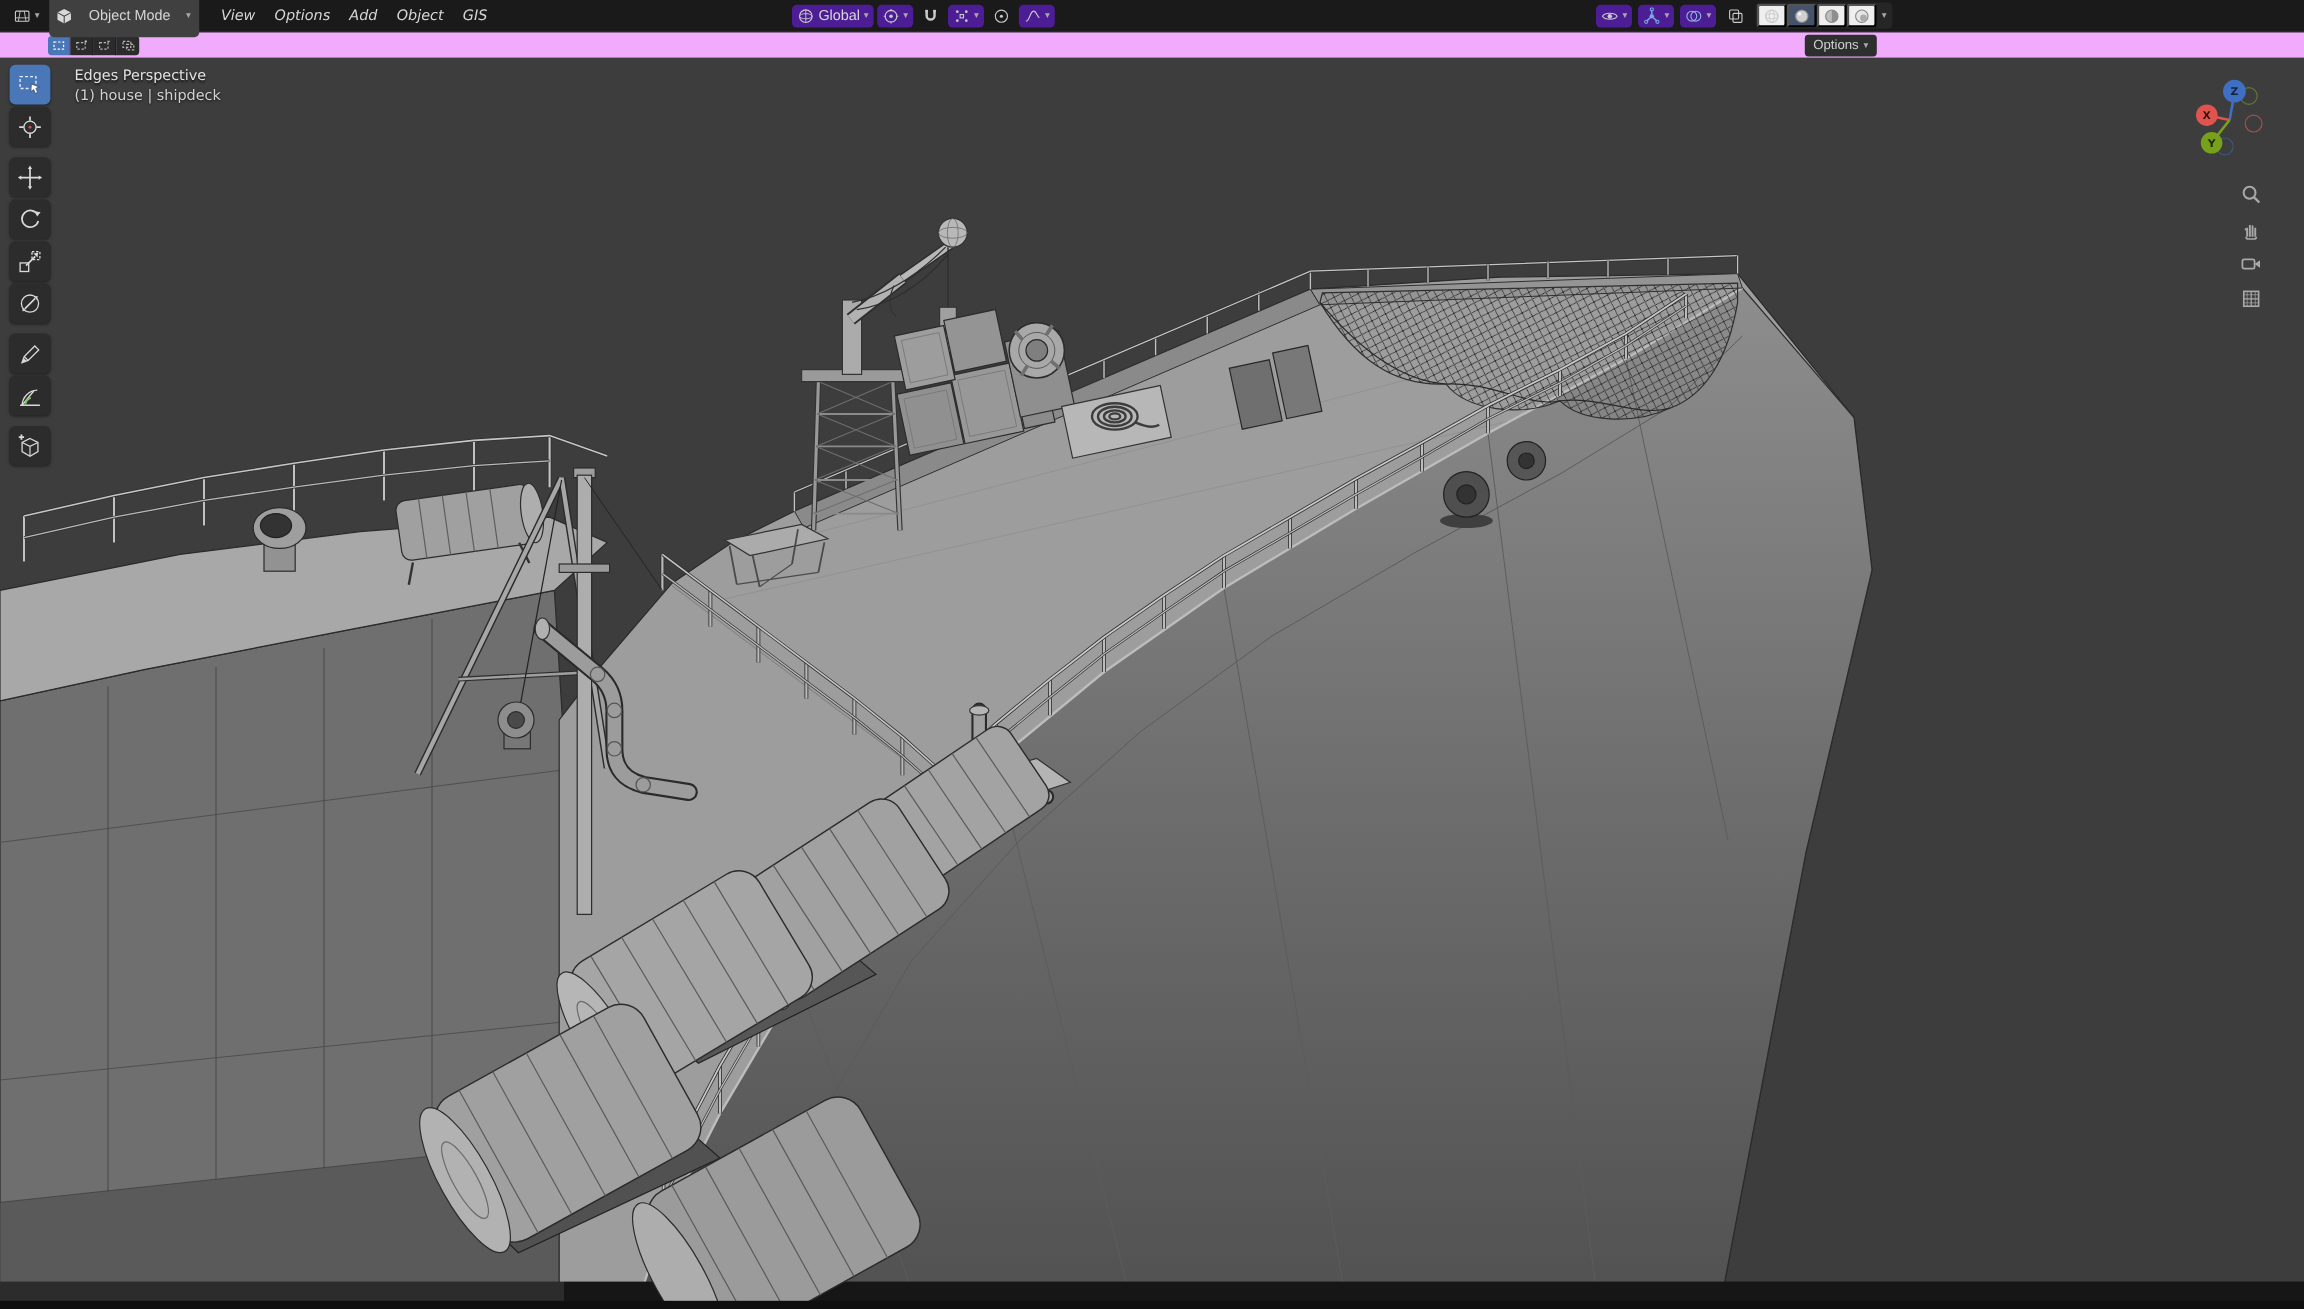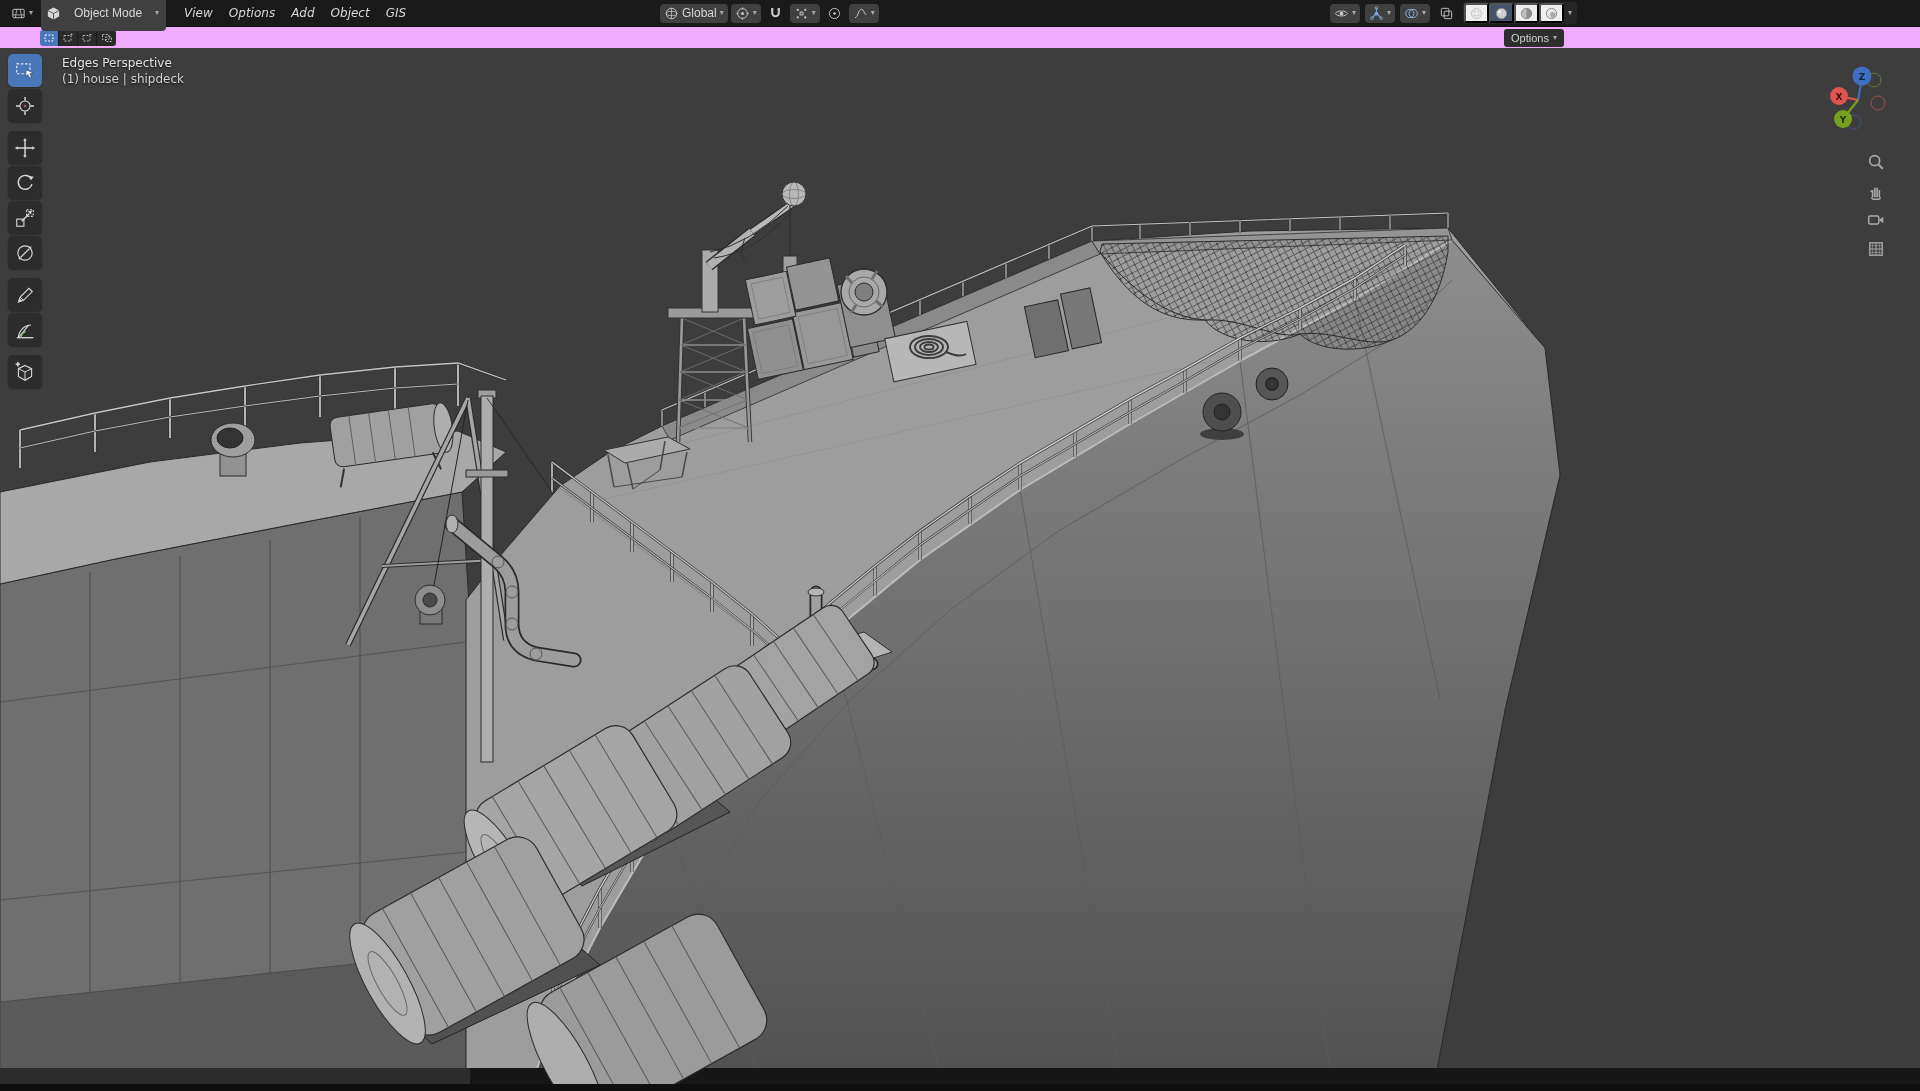--- a/index.html
+++ b/index.html
@@ -12,21 +12,21 @@
 
   
   .topbar { position:absolute; left:0; top:0; right:0; height:26px; background:#1a1a1a;
             z-index:10; display:flex; align-items:center; font-size:12px; color:#d6d6d6; }
   .hgroup { display:flex; align-items:center; height:26px; }
   .hleft  { padding-left:7px; gap:4px; }
   .hcenter{ position:absolute; left:660px; top:0; gap:3px; }
   .hright { position:absolute; left:1330px; top:0; gap:5px; }
   .hbtn { display:flex; align-items:center; gap:3px; padding:2px 4px; border-radius:4px;
           background:transparent; border:none; color:#d6d6d6; font-size:12px; cursor:default; }
-  .hbtn.dd { background:#404040; }
+  .hbtn.dd { background:#4c1d95; }
   .mode-dd { background:#404040; border-radius:4px; height:36px; padding:0 7px 0 5px;
              display:flex; align-items:center; gap:13px; }
   .menus { display:flex; margin-left:6px;font-style:italic; }
   .menu { padding:4px 8px; color:#d6d6d6; }
   .chev { font-size:8px; color:#a7a7a7; line-height:1; }
   .shade-group { display:flex; align-items:center; background:#262626; border-radius:4px;
                  padding:1px; }
   .shade-cell { width:25px; height:20px; display:flex; align-items:center; justify-content:center;
                 border-radius:3px; }
   .shade-cell.active { background:#44536b; }

